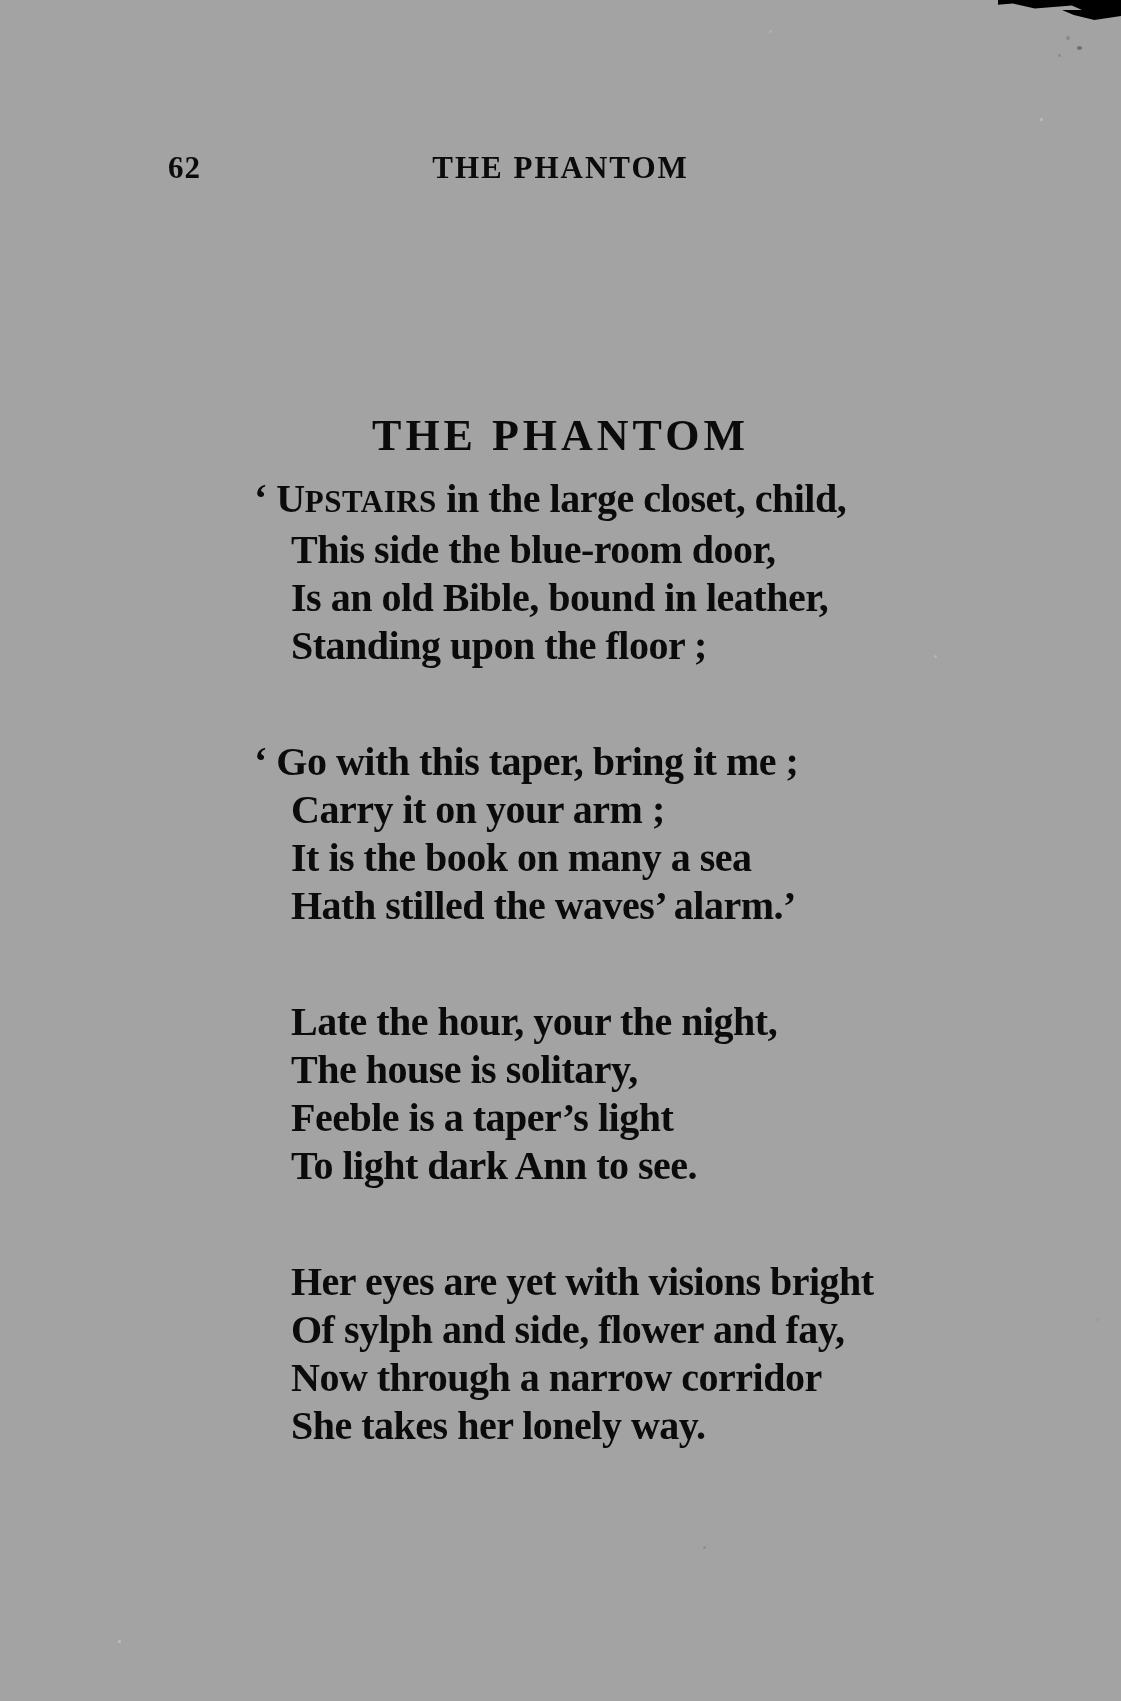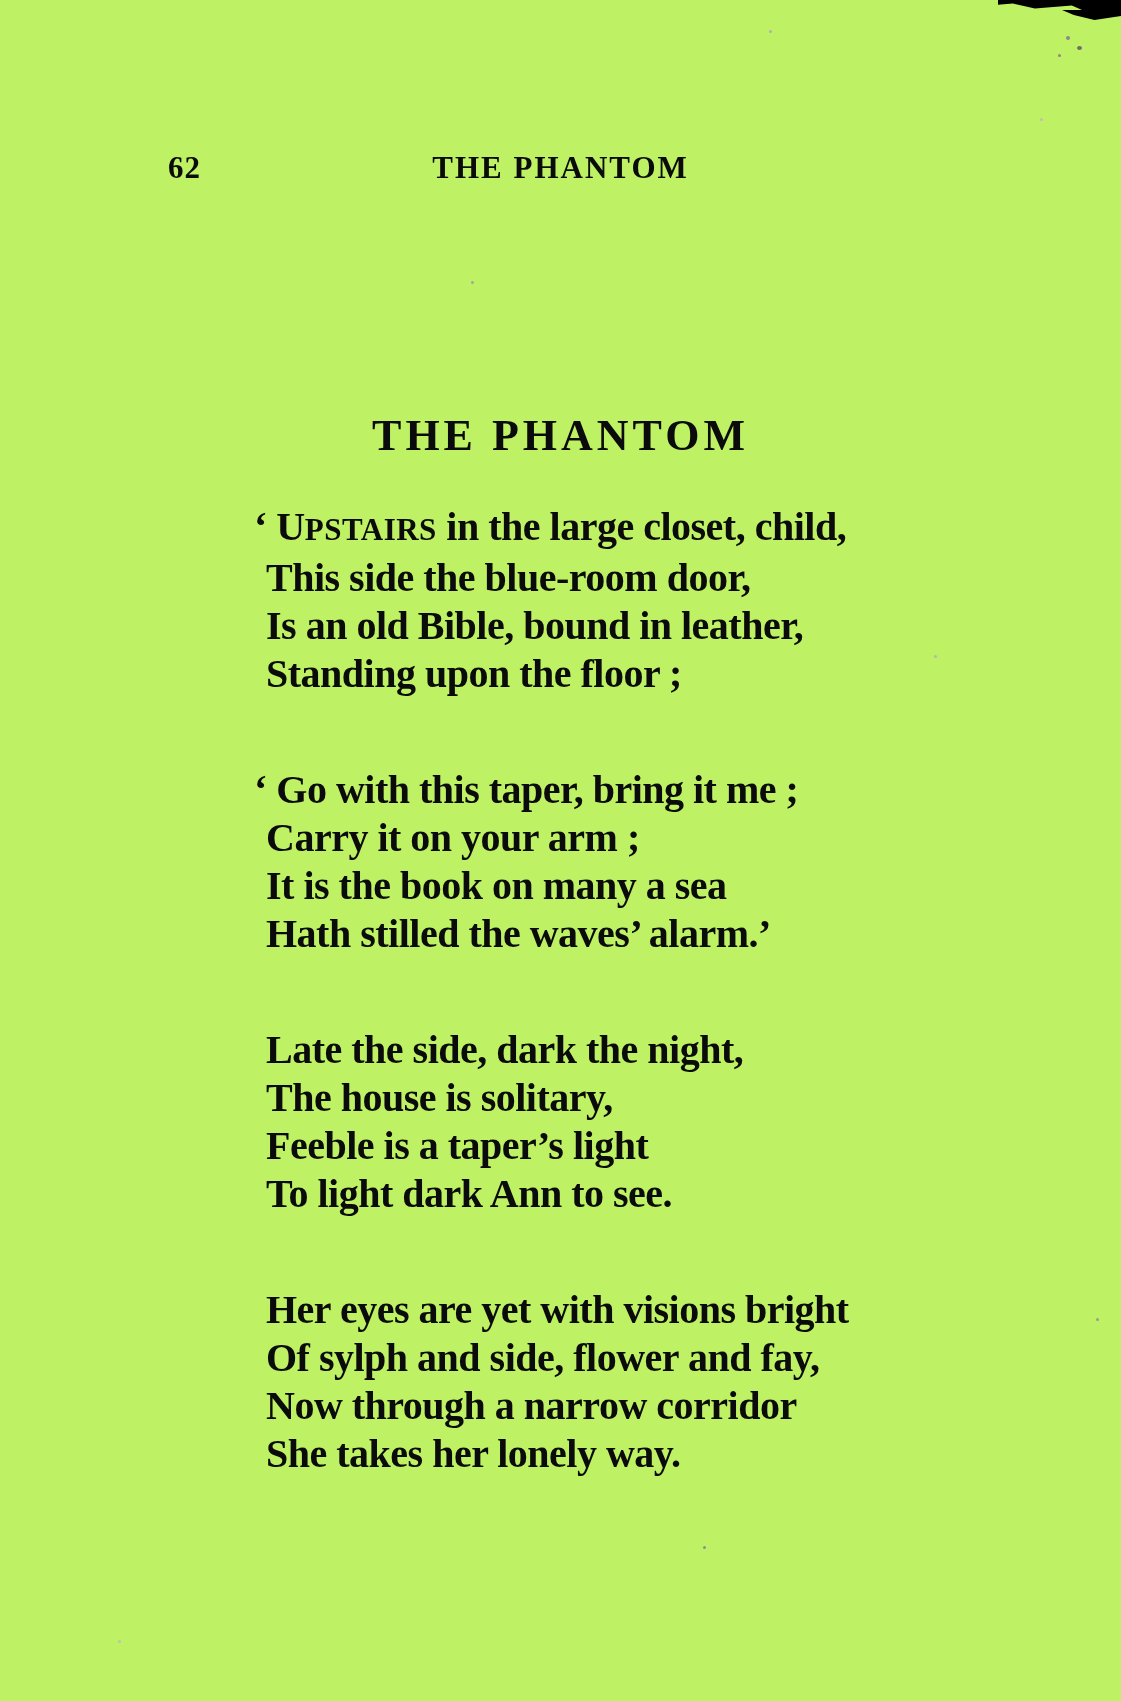--- a/index.html
+++ b/index.html
@@ -1,21 +1,21 @@
 <!DOCTYPE html>
 <html><head>
 <meta charset="utf-8">
 <style>
   html, body { margin: 0; padding: 0; background: #e8e8e8; }
   .page {
     position: relative;
     width: 1121px;
     height: 1701px;
     margin: 0 auto;
-    background: #bef264;
+    background: #a3a3a3;
     overflow: hidden;
     color: #0b0b0b;
     font-family: "Liberation Serif", "DejaVu Serif", serif;
     font-weight: bold;
   }
 
   
   .header {
     position: absolute;
     top: 150px;
@@ -49,30 +49,31 @@
     margin: 0;
     text-align: center;
     font-size: 44px;
     font-weight: bold;
     letter-spacing: 4px;
   }
 
   
   .poem {
     position: absolute;
-    top: 503px;
+    top: 475px;
     left: 266px;
     width: 720px;
   }
   .stanza { margin: 0 0 68px 0; }
   .line {
     font-size: 40px;
     line-height: 48px;
     white-space: nowrap;
     letter-spacing: -0.5px;
+    margin-left: 25px;
   }
   .line.indent { }
   .line.hangq  { margin-left: -12px; }
   .smallcaps { font-size: 31px; letter-spacing: 0.5px; }
 
   
   .artifact { position: absolute; background: #000; }
   .artifact-corner-main {
     top: 0; left: 998px; width: 123px; height: 12px;
     clip-path: polygon(0 0, 100% 0, 100% 100%, 72% 100%, 60% 45%, 30% 70%, 12% 30%, 0 40%);
@@ -128,21 +129,21 @@
     </div>
 
     <div class="stanza">
       <div class="line hangq">‘ Go with this taper, bring it me ;</div>
       <div class="line indent">Carry it on your arm ;</div>
       <div class="line">It is the book on many a sea</div>
       <div class="line indent">Hath stilled the waves’ alarm.’</div>
     </div>
 
     <div class="stanza">
-      <div class="line">Late the side, dark the night,</div>
+      <div class="line">Late the hour, your the night,</div>
       <div class="line indent">The house is solitary,</div>
       <div class="line">Feeble is a taper’s light</div>
       <div class="line indent">To light dark Ann to see.</div>
     </div>
 
     <div class="stanza">
       <div class="line">Her eyes are yet with visions bright</div>
       <div class="line indent">Of sylph and side, flower and fay,</div>
       <div class="line">Now through a narrow corridor</div>
       <div class="line indent">She takes her lonely way.</div>

